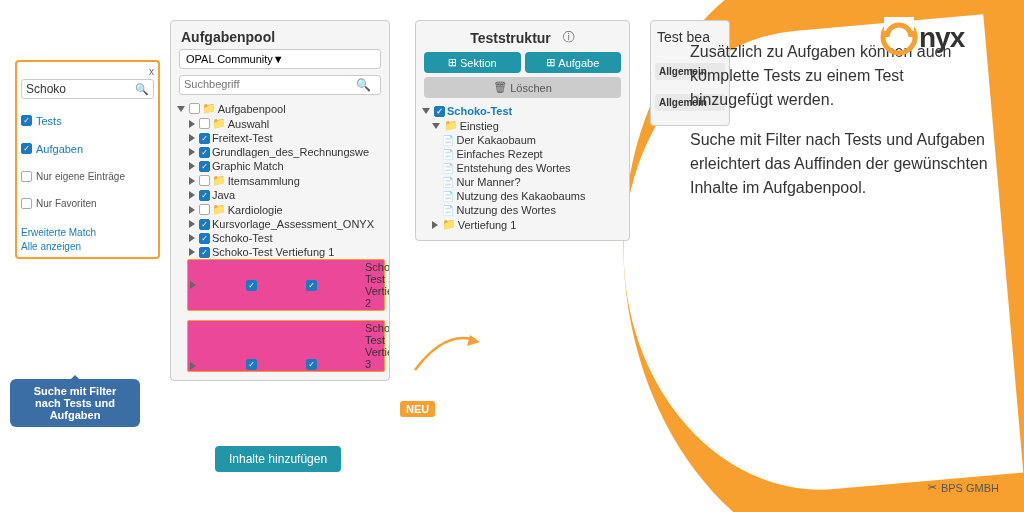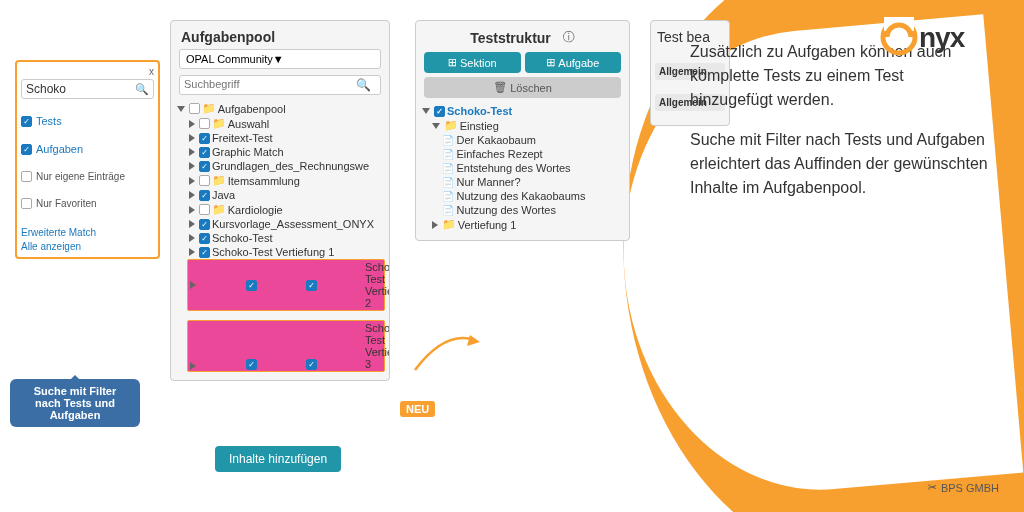--- a/index.html
+++ b/index.html
@@ -84,21 +84,20 @@
     .filter-close {
       font-size: 10px;
       color: #666;
       text-align: right;
       cursor: pointer;
       margin-bottom: 2px;
     }
 
     .filter-checkbox-row {
       display: flex;
-      align-items: center;
       gap: 4px;
       margin: 16px 0;
       font-size: 11px;
       color: #333;
     }
 
     .filter-label-blue {
       color: #1a7abf;
       font-size: 11px;
     }
@@ -559,26 +558,26 @@
       <span>Auswahl</span>
     </div>
     <div class="tree-item tree-item-indent1">
       <span class="tri tri-right"></span>
       <div class="cb"></div>
       <span>Freitext-Test</span>
     </div>
     <div class="tree-item tree-item-indent1">
       <span class="tri tri-right"></span>
       <div class="cb"></div>
+      <span>Grundlagen_des_Rechnungswe</span>
+    </div>
+    <div class="tree-item tree-item-indent1">
+      <span class="tri tri-right"></span>
+      <div class="cb"></div>
       <span>Graphic Match</span>
-    </div>
-    <div class="tree-item tree-item-indent1">
-      <span class="tri tri-right"></span>
-      <div class="cb"></div>
-      <span>Grundlagen_des_Rechnungswe</span>
     </div>
     <div class="tree-item tree-item-indent1">
       <span class="tri tri-right"></span>
       <div class="cb-unchecked"></div>
       <span class="folder-icon">📁</span>
       <span>Itemsammlung</span>
     </div>
     <div class="tree-item tree-item-indent1">
       <span class="tri tri-right"></span>
       <div class="cb"></div>

